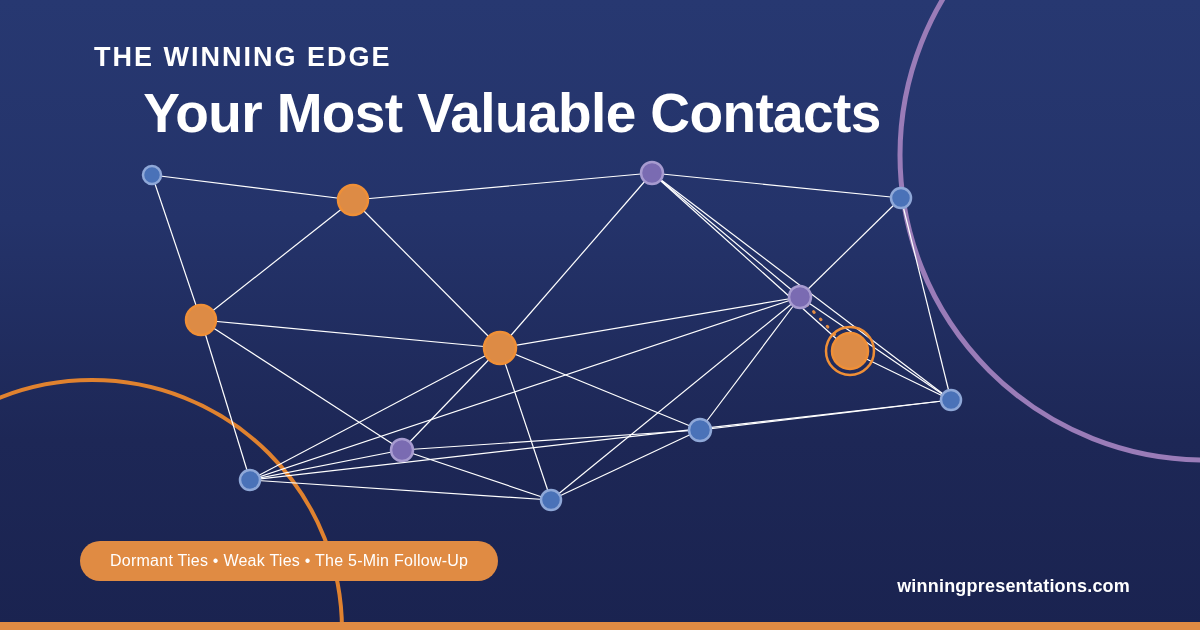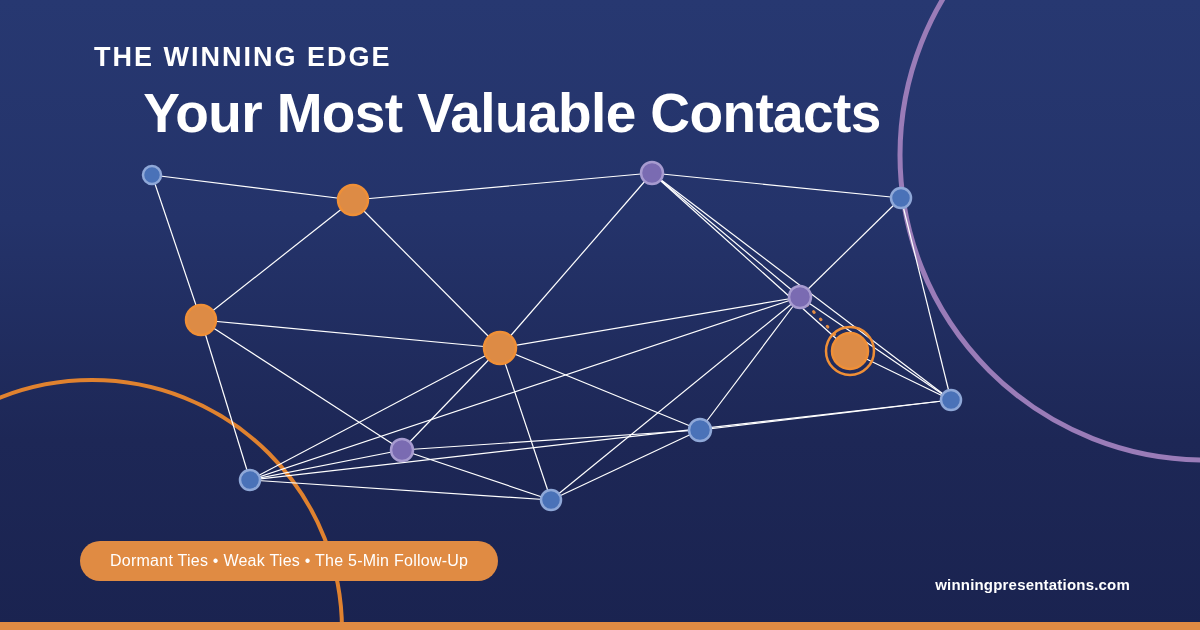--- a/index.html
+++ b/index.html
@@ -88,21 +88,21 @@
     letter-spacing: 0.25px;
     white-space: nowrap;
   }
 
   
   .footer-url {
     position: absolute;
     right: 70px;
     top: 576px;
     color: #ffffff;
-    font-size: 15px;
+    font-size: 18px;
     font-weight: bold;
     letter-spacing: 0.2px;
     white-space: nowrap;
   }
 
   
   .bottom-bar {
     position: absolute;
     left: 0;
     bottom: 0;

